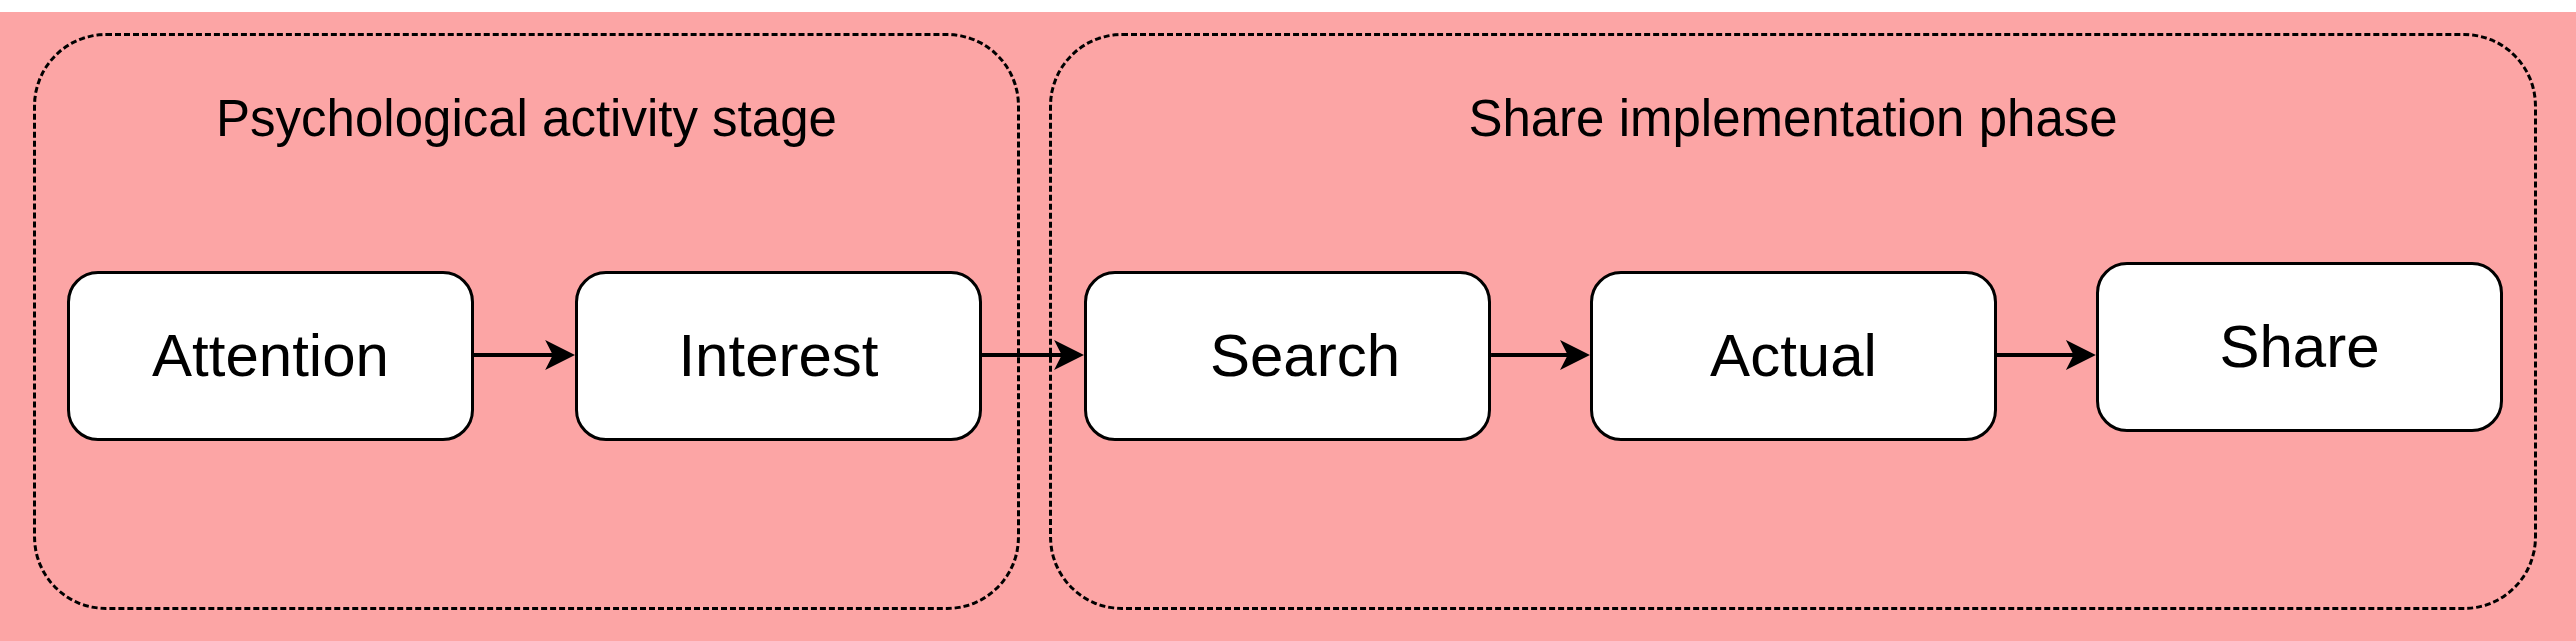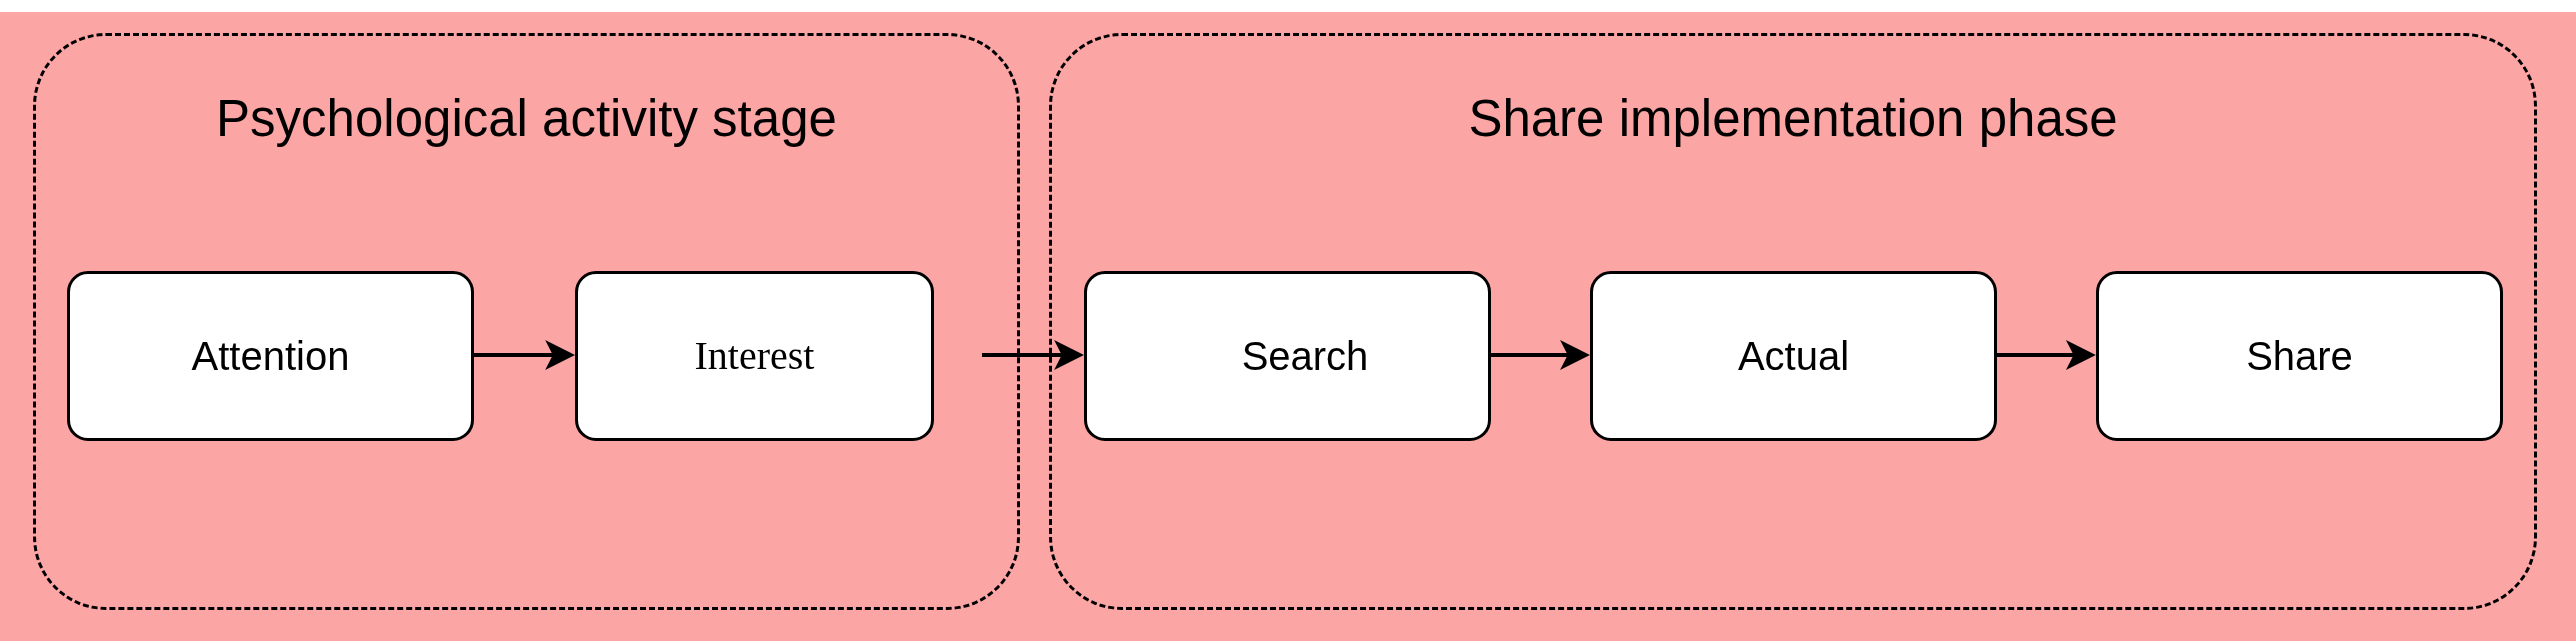--- a/index.html
+++ b/index.html
@@ -29,26 +29,26 @@
     text-align: center;
     font-size: 51px;
     line-height: 1;
     white-space: nowrap;
     color: #000000;
   }
   .node {
     position: absolute;
     box-sizing: border-box;
     border: 3.8px solid #000000;
-    border-radius: 21px;
+    border-radius: 31px;
     background: #ffffff;
     display: flex;
     align-items: center;
     justify-content: center;
-    font-size: 40px;
+    font-size: 60px;
     line-height: 1;
     color: #000000;
     white-space: nowrap;
   }
   .arrow {
     position: absolute;
     overflow: visible;
     display: block;
   }
 </style>
@@ -60,27 +60,27 @@
   <div class="group" style="left:33px; top:21px; width:987px; height:577px;"></div>
 
   <div class="group" style="left:1049px; top:21px; width:1488px; height:577px;"></div>
 
   <div class="group-title" style="left:33px; top:81px; width:987px;">Psychological activity stage</div>
 
   <div class="group-title" style="left:1049px; top:81px; width:1488px;">Share implementation phase</div>
 
   <div class="node" style="left:67px; top:259px; width:407px; height:170px;">Attention</div>
 
-  <div class="node" style="left:575px; top:259px; width:359px; height:170px;font-family:Liberation Serif, serif;">Interest</div>
+  <div class="node" style="left:575px; top:259px; width:407px; height:170px;">Interest</div>
 
   <div class="node" style="left:1084px; top:259px; width:407px; height:170px;padding-left:35px;">Search</div>
 
   <div class="node" style="left:1590px; top:259px; width:407px; height:170px;">Actual</div>
 
-  <div class="node" style="left:2096px; top:259px; width:407px; height:170px;">Share</div>
+  <div class="node" style="left:2096px; top:250px; width:407px; height:170px;">Share</div>
 
   <svg class="arrow" style="left:474px; top:320px;" width="101" height="46" viewBox="0 0 132 60">
     <line x1="0" y1="30" x2="104" y2="30" stroke="#000000" stroke-width="5"></line>
     <polygon points="132,30 93,10.5 103,30 93,49.5" fill="#000000"></polygon>
   </svg>
 
   <svg class="arrow" style="left:982px; top:320px;" width="102" height="46" viewBox="0 0 133 60">
     <line x1="0" y1="30" x2="105" y2="30" stroke="#000000" stroke-width="5"></line>
     <polygon points="133,30 94,10.5 104,30 94,49.5" fill="#000000"></polygon>
   </svg>

